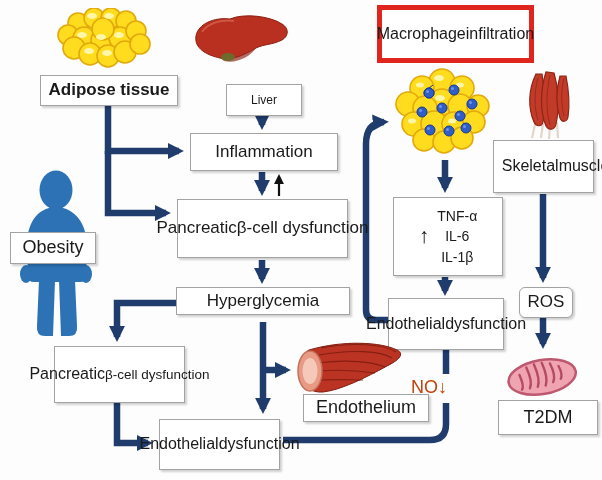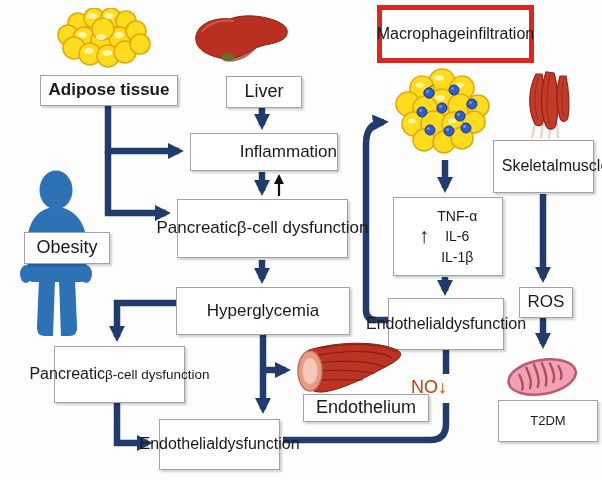--- a/index.html
+++ b/index.html
@@ -235,38 +235,38 @@
     <g stroke="#111111" stroke-width="2.2" fill="none">
 
       <path d="M279 196 L279 177" marker-end="url(#blackHead)"></path>
     </g>
   </svg>
 
   <div class="box" style="left:40px;top:75px;width:138px;height:31px;font-size:17px;font-weight:bold;">
     <span class="l">Adipose tissue</span>
   </div>
 
-  <div class="box" style="left:226px;top:76px;width:76px;height:32px;font-size:18px;">
+  <div class="box" style="left:226px;top:84px;width:76px;height:32px;font-size:12px;">
     <span class="l">Liver</span>
   </div>
 
-  <div class="box" style="left:190px;top:133px;width:148px;height:38px;font-size:17px;justify-content:flex-end;">
+  <div class="box" style="left:190px;top:133px;width:148px;height:38px;font-size:17px;">
     <span class="l">Inflammation</span>
   </div>
 
   <div class="box" style="left:177px;top:199px;width:171px;height:59px;font-size:17px;">
     <span class="l">Pancreatic</span>
     <span class="l">β-cell dysfunction</span>
   </div>
 
-  <div class="box" style="left:176px;top:287px;width:174px;height:48px;font-size:17px;">
+  <div class="box" style="left:176px;top:287px;width:174px;height:28px;font-size:17px;">
     <span class="l">Hyperglycemia</span>
   </div>
 
-  <div class="box" style="left:24px;top:232px;width:86px;height:32px;font-size:18px;">
+  <div class="box" style="left:10px;top:232px;width:86px;height:32px;font-size:18px;">
     <span class="l">Obesity</span>
   </div>
 
   <div class="box" style="left:54px;top:346px;width:131px;height:57px;font-size:16px;">
     <span class="l">Pancreatic</span>
     <span class="l" style="font-size:13.5px;">β-cell dysfunction</span>
   </div>
 
   <div class="box" style="left:159px;top:419px;width:121px;height:51px;font-size:16px;">
     <span class="l">Endothelial</span>
@@ -294,25 +294,25 @@
   <div class="box" style="left:388px;top:298px;width:116px;height:52px;font-size:16px;">
     <span class="l">Endothelial</span>
     <span class="l">dysfunction</span>
   </div>
 
   <div class="box" style="left:493px;top:140px;width:101px;height:53px;font-size:16px;padding-left:24px;">
     <span class="l">Skeletal</span>
     <span class="l">muscle</span>
   </div>
 
-  <div class="box" style="left:519px;top:287px;width:54px;height:31px;font-size:17px;">
+  <div class="box" style="left:519px;top:287px;width:54px;height:31px;font-size:17px;border-radius:6px;">
     <span class="l">ROS</span>
   </div>
 
-  <div class="box" style="left:498px;top:400px;width:100px;height:42px;font-size:13px;">
+  <div class="box" style="left:498px;top:400px;width:100px;height:35px;font-size:18px;">
     <span class="l">T2DM</span>
   </div>
 
   <div id="no-label" style="left:411px;top:377px;">
     <span>NO</span><span class="dn">↓</span>
   </div>
 
 </div>
 
 </body></html>

